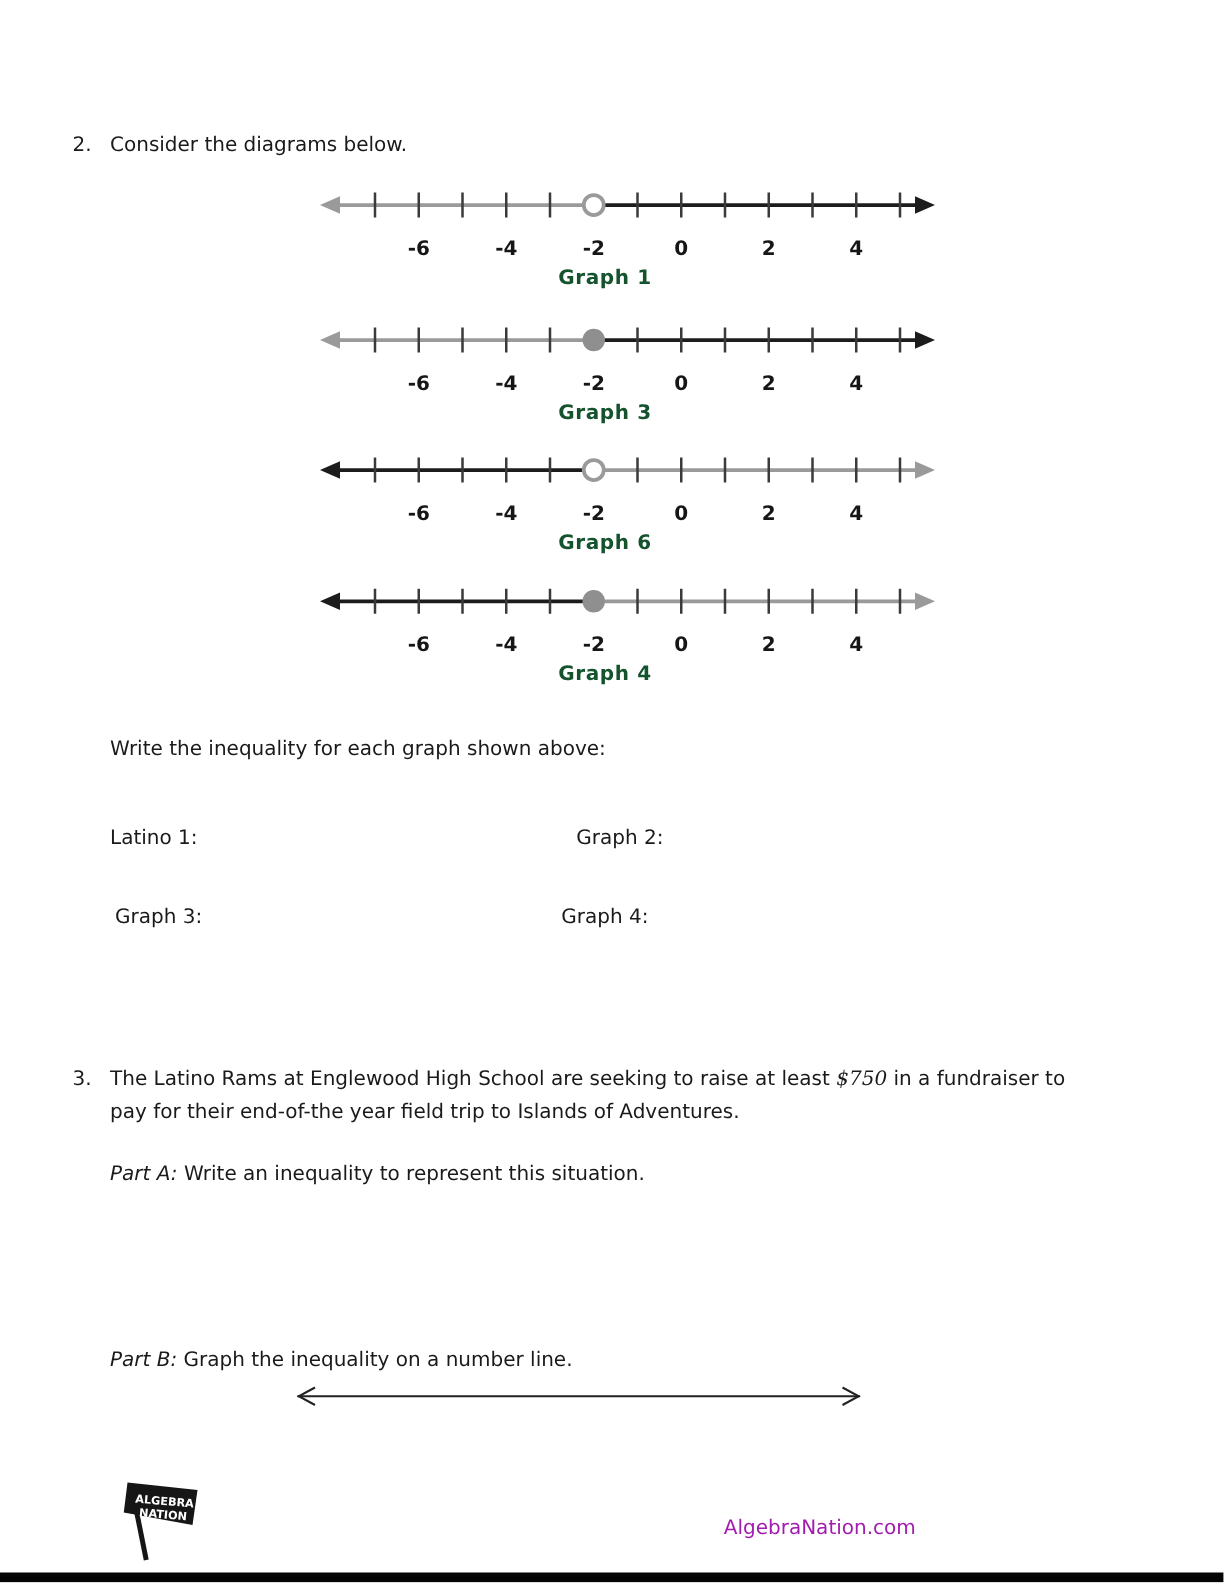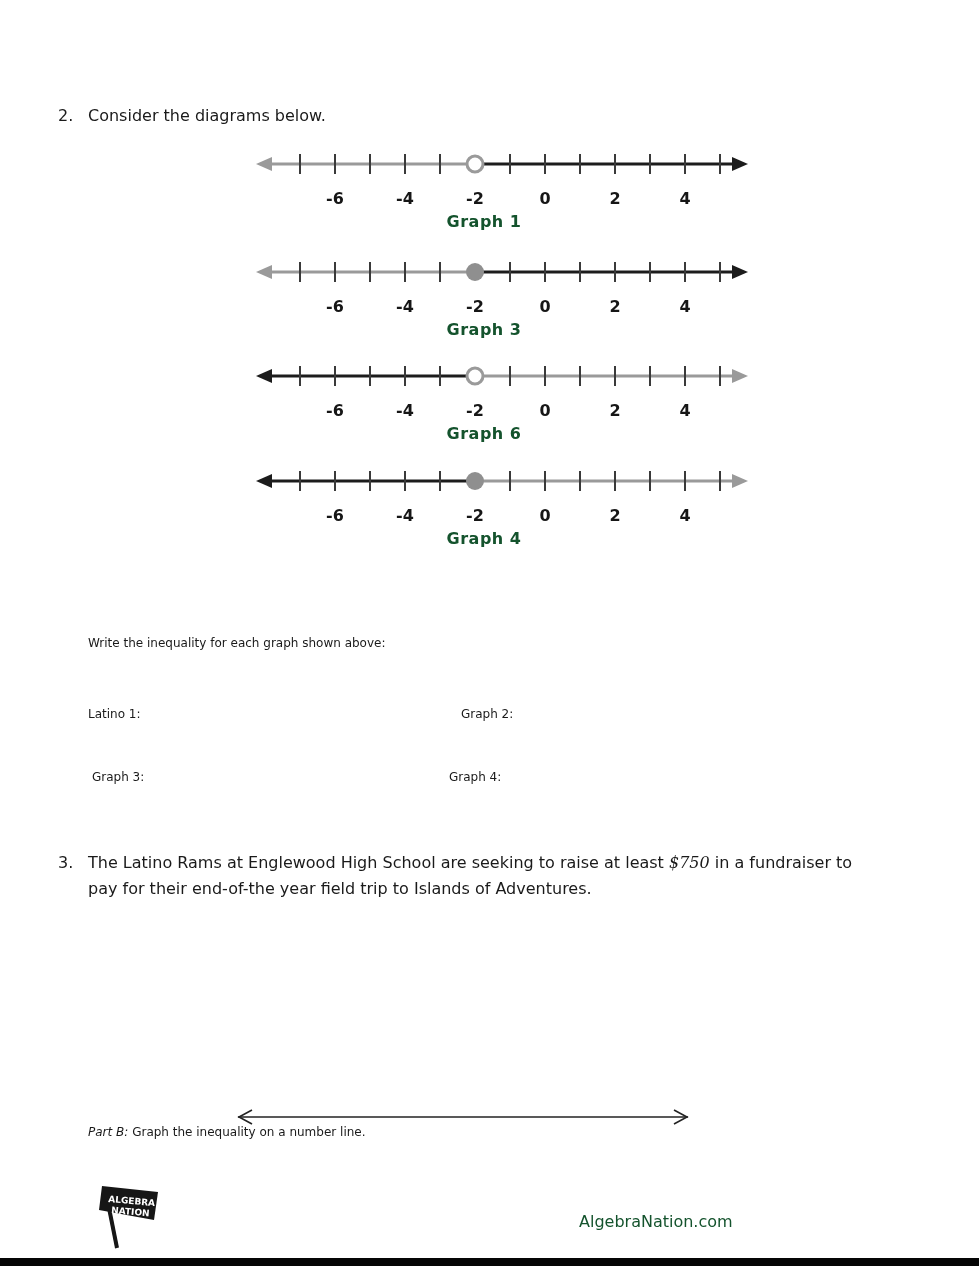--- a/index.html
+++ b/index.html
@@ -5,38 +5,38 @@
   html,body{margin:0;padding:0;background:#ffffff;}
   .page{
     position:relative;
     width:979px;height:1266px;
     background:#ffffff;
     font-family:"DejaVu Sans","Liberation Sans",sans-serif;
     color:#1a1a1a;
     overflow:hidden;
   }
   .abs{position:absolute;}
-  .fs16{font-size:12px;line-height:20px;margin-top:44px;}
+  .fs16{font-size:16px;line-height:20px;}
   .qhead{display:flex;font-size:16px;}
   .qnum{width:30px;flex:0 0 30px;}
   .graph-block{position:absolute;left:252px;width:500px;}
   .graph-block svg{display:block;}
   .nl-caption{
     width:500px;text-align:center;
     transform:translateX(-18px);
     margin-top:2px;
     font-size:16px;font-weight:bold;color:#14532d;
     letter-spacing:0.5px;
   }
   .q3wrap{position:absolute;left:58px;top:850px;width:816px;font-size:16px;line-height:26px;}
   .q3num{position:absolute;left:0;top:0;}
   .q3text{margin-left:30px;width:785px;}
   .math{font-family:"DejaVu Serif","Liberation Serif",serif;font-style:italic;}
   .italic{font-style:italic;}
-  .footer-site{font-size:16px;color:#14532d;}
+  .footer-site{font-size:16px;color:#a21caf;}
   .bottom-bar{background:#050505;}
   svg text{font-family:"DejaVu Sans","Liberation Sans",sans-serif;}
 </style>
 </head>
 <body>
 
 <div class="page">
 
   <div class="abs qhead" style="left:58px;top:106px;">
     <span class="qnum">2.</span>
@@ -172,20 +172,24 @@
   <span class="abs fs16" style="left:88px;top:660px;">Latino 1:</span>
   <span class="abs fs16" style="left:461px;top:660px;">Graph 2:</span>
   <span class="abs fs16" style="left:92px;top:723px;">Graph 3:</span>
   <span class="abs fs16" style="left:449px;top:723px;">Graph 4:</span>
 
   <div class="q3wrap">
     <span class="q3num">3.</span>
     <div class="q3text"><span>The Latino Rams at Englewood High School are seeking to raise at least </span><span class="math">$750</span><span> in a fundraiser to pay for their end-of-the year field trip to Islands of Adventures.</span></div>
   </div>
 
+  <div class="abs fs16" style="left:88px;top:929px;">
+    <span class="italic">Part A:</span>
+    <span>Write an inequality to represent this situation.</span>
+  </div>
 
   <div class="abs fs16" style="left:88px;top:1078px;">
     <span class="italic">Part B:</span>
     <span>Graph the inequality on a number line.</span>
   </div>
 
   <div class="abs" style="left:228px;top:1105px;"><svg width="470" height="24" viewBox="0 0 470 24">
     <line x1="10" y1="12" x2="460" y2="12" stroke="#222222" stroke-width="1.6"></line>
     <path d="M24,5 L11,12 L24,19" fill="none" stroke="#222222" stroke-width="1.6"></path>
     <path d="M446,5 L459,12 L446,19" fill="none" stroke="#222222" stroke-width="1.6"></path>

